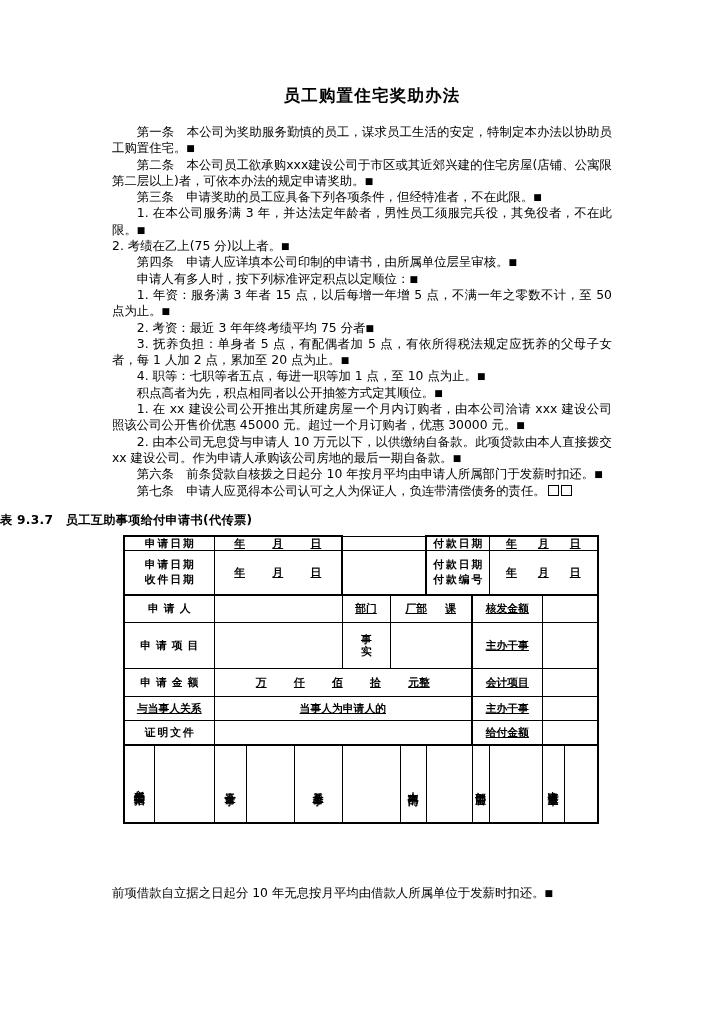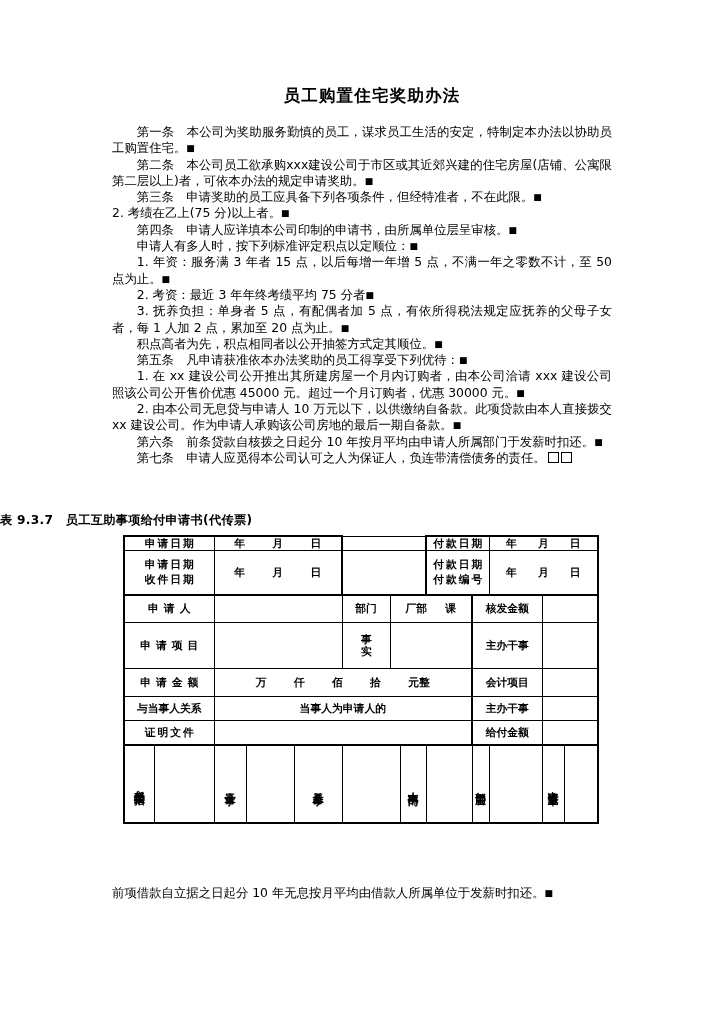--- a/index.html
+++ b/index.html
@@ -85,20 +85,21 @@
     font-weight: bold;
     letter-spacing: 0.3px;
   }
 
   
   .form-wrap {
     position: absolute;
     left: 123px;
     top: 535px;
     width: 474px;
+    text-decoration: underline;
   }
   table.form {
     border-collapse: collapse;
     width: 474px;
     table-layout: fixed;
     font-size: 10.8px;
     font-weight: bold;
   }
   table.form td {
     border: 1px solid #000;
@@ -163,28 +164,29 @@
 <body>
 
 <div class="page">
 
   <div class="doc-title">员工购置住宅奖助办法</div>
 
   <div class="body-block">
     <p class="para ind"><span>第一条　本公司为奖助服务勤慎的员工，谋求员工生活的安定，特制定本办法以协助员工购置住宅。</span><span class="mark">■</span></p>
     <p class="para ind"><span>第二条　本公司员工欲承购xxx建设公司于市区或其近郊兴建的住宅房屋(店铺、公寓限第二层以上)者，可依本办法的规定申请奖助。</span><span class="mark">■</span></p>
     <p class="para ind"><span>第三条　申请奖助的员工应具备下列各项条件，但经特准者，不在此限。</span><span class="mark">■</span></p>
+    <p class="para ind"><span>1. 在本公司服务满 3 年，并达法定年龄者，男性员工须服完兵役，其免役者，不在此限。</span><span class="mark">■</span></p>
     <p class="para noind"><span>2. 考绩在乙上(75 分)以上者。</span><span class="mark">■</span></p>
     <p class="para ind"><span>第四条　申请人应详填本公司印制的申请书，由所属单位层呈审核。</span><span class="mark">■</span></p>
     <p class="para ind"><span>申请人有多人时，按下列标准评定积点以定顺位：</span><span class="mark">■</span></p>
     <p class="para ind"><span>1. 年资：服务满 3 年者 15 点，以后每增一年增 5 点，不满一年之零数不计，至 50 点为止。</span><span class="mark">■</span></p>
     <p class="para ind"><span>2. 考资：最近 3 年年终考绩平均 75 分者</span><span class="mark">■</span></p>
     <p class="para ind"><span>3. 抚养负担：单身者 5 点，有配偶者加 5 点，有依所得税法规定应抚养的父母子女者，每 1 人加 2 点，累加至 20 点为止。</span><span class="mark">■</span></p>
+    <p class="para ind"><span>4. 职等：七职等者五点，每进一职等加 1 点，至 10 点为止。</span><span class="mark">■</span></p>
     <p class="para ind"><span>积点高者为先，积点相同者以公开抽签方式定其顺位。</span><span class="mark">■</span></p>
-    <p class="para ind"><span>第五条　凡申请获准依本办法奖助的员工得享受下列优待：</span><span class="mark">■</span></p>
     <p class="para ind"><span>1. 在 xx 建设公司公开推出其所建房屋一个月内订购者，由本公司洽请 xxx 建设公司照该公司公开售价优惠 45000 元。超过一个月订购者，优惠 30000 元。</span><span class="mark">■</span></p>
     <p class="para ind"><span>2. 由本公司无息贷与申请人 10 万元以下，以供缴纳自备款。此项贷款由本人直接拨交 xx 建设公司。作为申请人承购该公司房地的最后一期自备款。</span><span class="mark">■</span></p>
     <p class="para ind"><span>第六条　前条贷款自核拨之日起分 10 年按月平均由申请人所属部门于发薪时扣还。</span><span class="mark">■</span></p>
     <p class="para ind"><span>第七条　申请人应觅得本公司认可之人为保证人，负连带清偿债务的责任。</span><span class="box-mark"></span><span class="box-mark"></span></p>
   </div>
 
   <div class="table-caption">表 9.3.7　员工互助事项给付申请书(代传票)</div>
 
   <div class="form-wrap">
     <table class="form">

